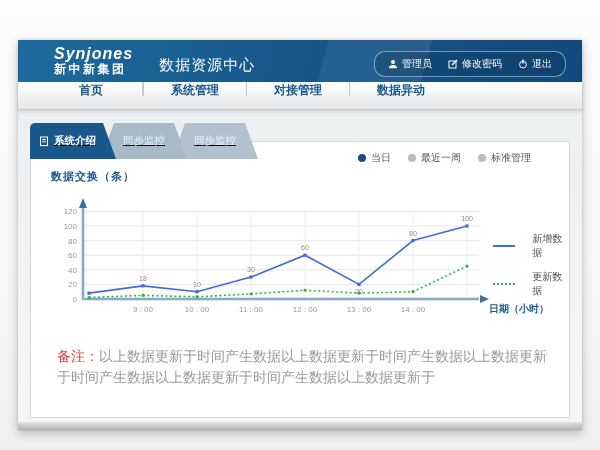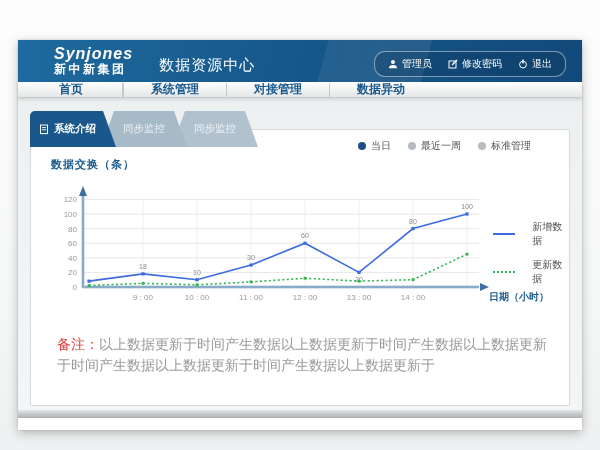--- a/index.html
+++ b/index.html
@@ -31,31 +31,31 @@
   .user-pill {
     position:absolute; right:16px; top:11px; height:21px; z-index:2;
     display:flex; align-items:center; gap:16px; padding:12px 13px;
     border:1px solid rgba(255,255,255,.45); border-radius:11px;
     background:rgba(8,40,70,.22);
   }
   .user-item { display:flex; align-items:center; gap:4px; color:#fff; font-size:10px; cursor:pointer; white-space:nowrap; }
   .user-item svg { display:block; }
   
   .nav {
-    height:16px; display:flex; align-items:center; padding-left:2px;
+    height:28px; display:flex; align-items:flex-start; padding-left:22px;
     background:linear-gradient(#ffffff,#e4e6e7);
     border-bottom:1px solid #c9cccd;
     box-shadow:0 2px 3px rgba(0,0,0,.10);
     position:relative; z-index:1;
   }
   .nav-item { width:102px; text-align:center; color:#17588c; font-weight:bold; font-size:12px; cursor:pointer; }
   .nav-sep { width:1px; height:14px; background:#c6c9cb; }
   
   .content { position:relative; height:312px; background:linear-gradient(#edf0f1,#f4f5f6); }
-  .tabs { position:absolute; left:12px; top:13px; display:flex; height:36px; }
+  .tabs { position:absolute; left:12px; top:13px; display:flex; height:36px;text-decoration:underline; }
   .tab { font-size:10.5px; display:flex; align-items:center; cursor:pointer; }
   .tab.active {
     background:#1a578a; color:#fff; font-weight:bold; gap:5px;
     padding:0 20px 0 9px; border-radius:5px 0 0 0; position:relative; z-index:3;
     clip-path:polygon(0 0, calc(100% - 13px) 0, 100% 100%, 0 100%);
   }
   .tab.inactive {
     background:#a7bac7; color:#eef3f6; padding:12px 22px; margin-left:-15px; z-index:2;
     clip-path:polygon(13px 0, calc(100% - 13px) 0, 100% 100%, 0 100%);
   }

